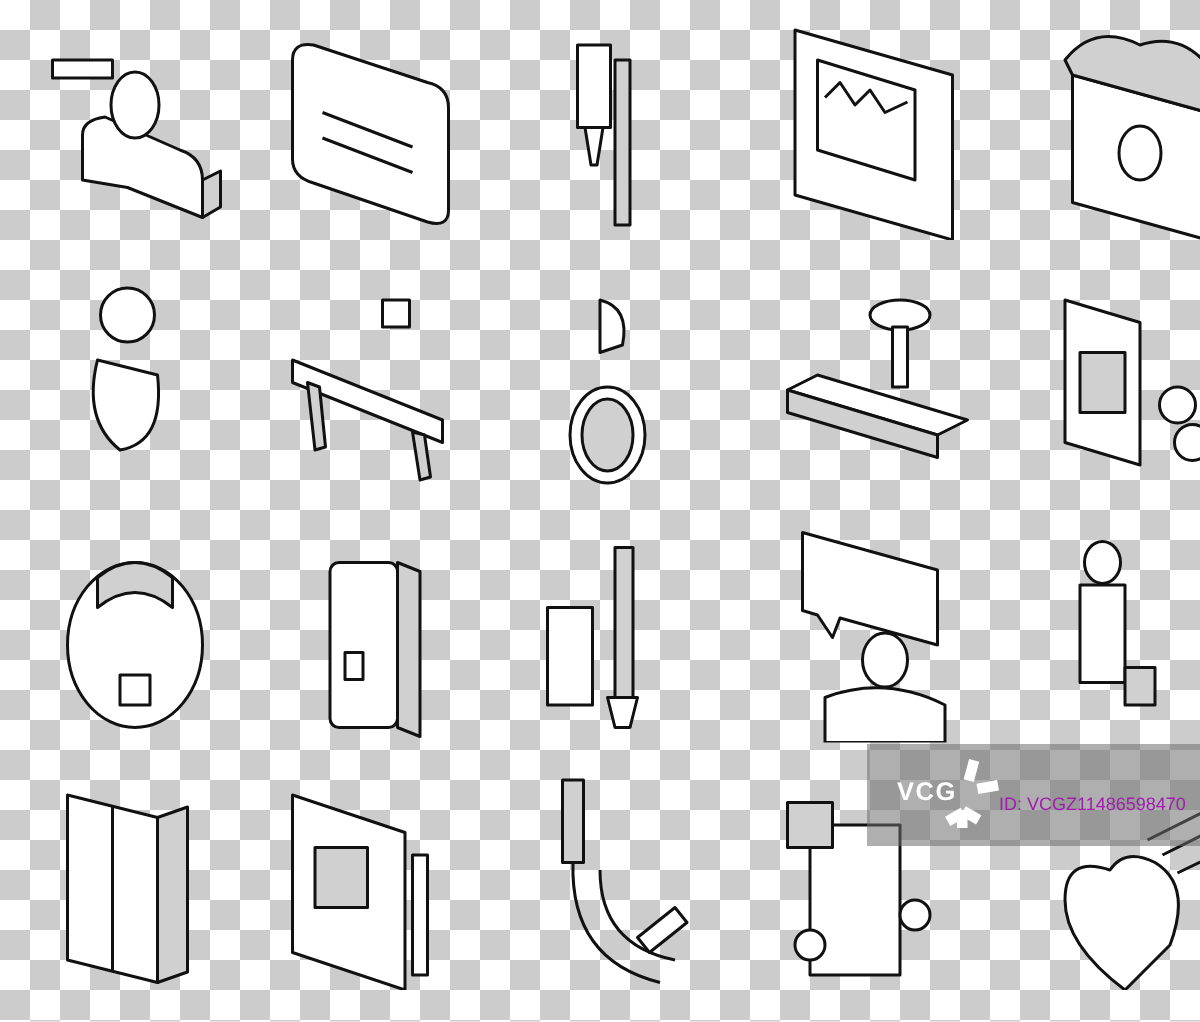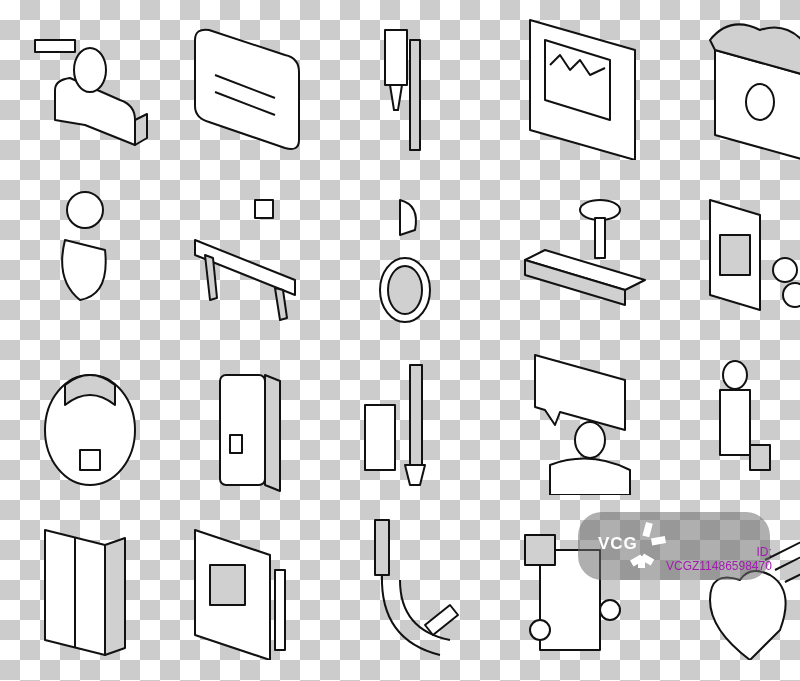--- a/index.html
+++ b/index.html
@@ -8,21 +8,21 @@
     background-image:
       linear-gradient(45deg,#cccccc 25%,transparent 25%,transparent 75%,#cccccc 75%),
       linear-gradient(45deg,#cccccc 25%,transparent 25%,transparent 75%,#cccccc 75%);
     background-size:40px 40px;background-position:0 0,20px 20px;}
   .grid{position:absolute;left:0;top:0;width:800px;height:681px;}
   .icon{position:absolute;width:140px;height:150px;}
   .icon svg{width:100%;height:100%;}
   .icon svg *{stroke:#111;stroke-width:2;fill:#fff;stroke-linejoin:round;}
   .icon svg .sh{fill:#d0d0d0;}
   .icon svg .nf{fill:none;}
-  .wm{position:absolute;left:578px;top:512px;width:192px;height:68px;background:rgba(110,110,110,0.55);border-radius:24px;}
+  .wm{position:absolute;left:578px;top:496px;width:222px;height:68px;background:rgba(110,110,110,0.55);}
   .wm-logo{position:absolute;left:20px;top:22px;color:#fff;font-weight:bold;font-size:17px;letter-spacing:1px;}
   .wm-burst{position:absolute;left:40px;top:8px;width:50px;height:50px;}
   .wm-id{position:absolute;left:88px;top:33px;color:#a21caf;font-size:12px;text-align:right;}
 </style>
 </head>
 <body>
 
 <div class="grid" id="grid">
     <div class="icon" style="left: 25px; top: 10px;"><svg viewBox="0 0 140 150">
         <path d="M30 110 L30 80 Q30 70 45 68 L95 90 Q110 95 110 110 L110 135 L60 115 Z"></path>

